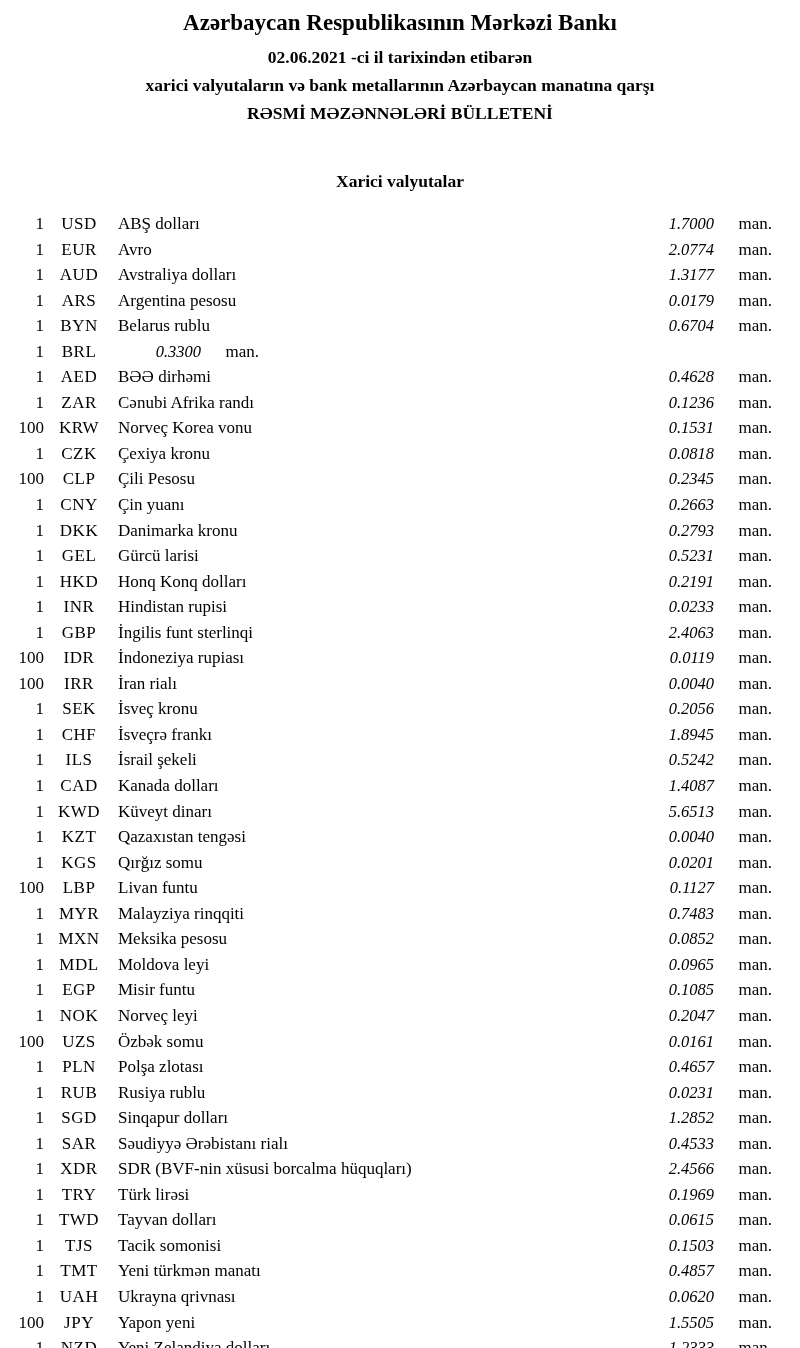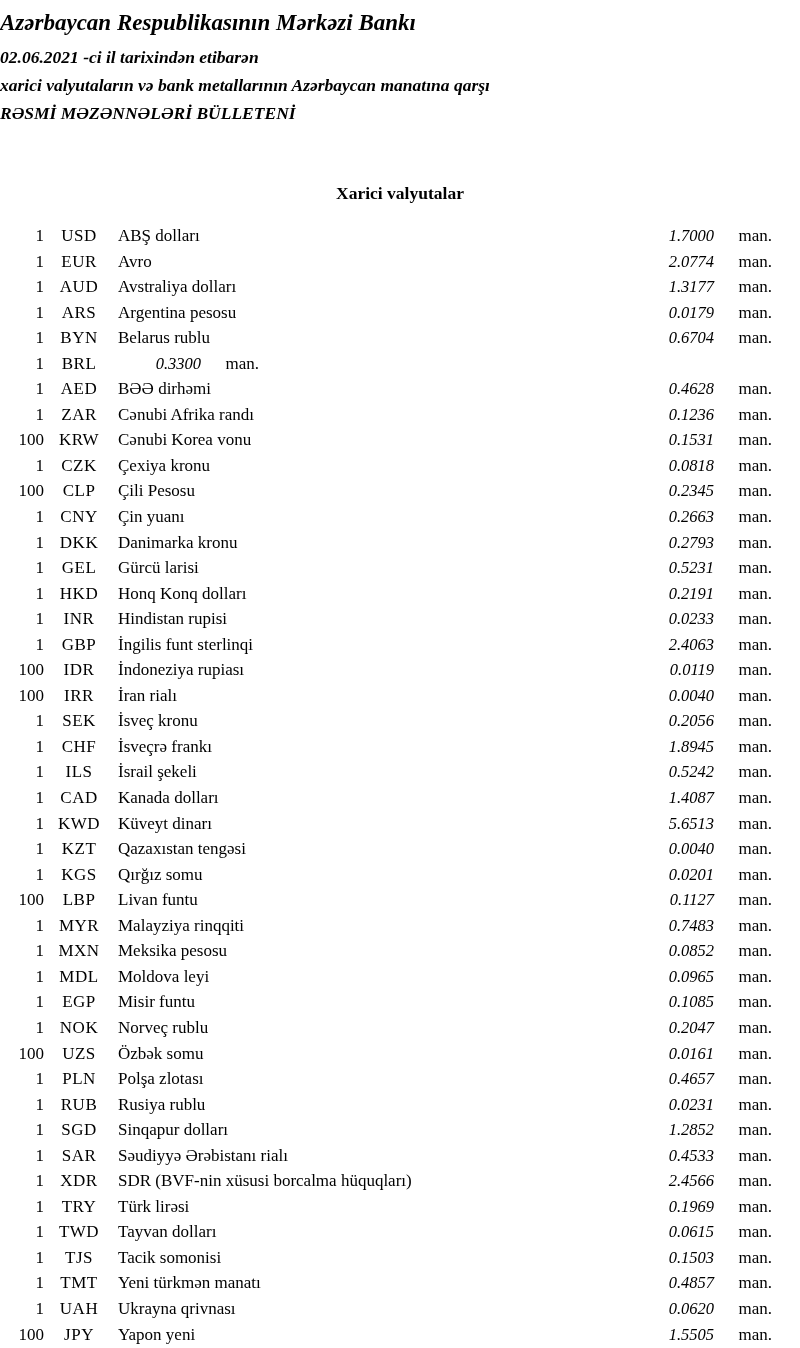--- a/index.html
+++ b/index.html
@@ -7,39 +7,39 @@
   body {
     width: 800px;
     height: 1348px;
     color: #000000;
     font-family: "Liberation Serif", "DejaVu Serif", serif;
     overflow: hidden;
   }
   .page { width: 800px; height: 1348px; }
 
   
-  .doc-header { text-align: left; padding-top: 8px; font-style: italic; }
+  .doc-header { text-align: center; padding-top: 8px; }
   .doc-title {
     font-size: 23px;
     font-weight: bold;
     line-height: 30px;
   }
   .doc-subline {
     font-size: 17.5px;
     font-weight: bold;
     line-height: 28px;
   }
   .doc-subline.first { margin-top: 5px; }
 
   
   .section-title {
     text-align: center;
     font-size: 17.5px;
     font-weight: bold;
-    margin-top: 55px;
+    margin-top: 43px;
     line-height: 22px;
   }
 
   
   .currency-table { margin-top: 11px; }
   .currency-row {
     display: flex;
     align-items: baseline;
     height: 25.55px;
     line-height: 25.55px;
@@ -127,21 +127,21 @@
       <span class="col-qty">1</span>
       <span class="col-code">ZAR</span>
       <span class="col-name">Cənubi Afrika randı</span>
       <span class="col-rate">0.1236</span>
       <span class="col-unit">man.</span>
     </div>
 
     <div class="currency-row">
       <span class="col-qty">100</span>
       <span class="col-code">KRW</span>
-      <span class="col-name">Cənubi Korea vonu</span>
+      <span class="col-name">Norveç Korea vonu</span>
       <span class="col-rate">0.1531</span>
       <span class="col-unit">man.</span>
     </div>
 
     <div class="currency-row">
       <span class="col-qty">1</span>
       <span class="col-code">CZK</span>
       <span class="col-name">Çexiya kronu</span>
       <span class="col-rate">0.0818</span>
       <span class="col-unit">man.</span>
@@ -311,21 +311,21 @@
       <span class="col-qty">1</span>
       <span class="col-code">EGP</span>
       <span class="col-name">Misir funtu</span>
       <span class="col-rate">0.1085</span>
       <span class="col-unit">man.</span>
     </div>
 
     <div class="currency-row">
       <span class="col-qty">1</span>
       <span class="col-code">NOK</span>
-      <span class="col-name">Norveç rublu</span>
+      <span class="col-name">Norveç leyi</span>
       <span class="col-rate">0.2047</span>
       <span class="col-unit">man.</span>
     </div>
 
     <div class="currency-row">
       <span class="col-qty">100</span>
       <span class="col-code">UZS</span>
       <span class="col-name">Özbək somu</span>
       <span class="col-rate">0.0161</span>
       <span class="col-unit">man.</span>

